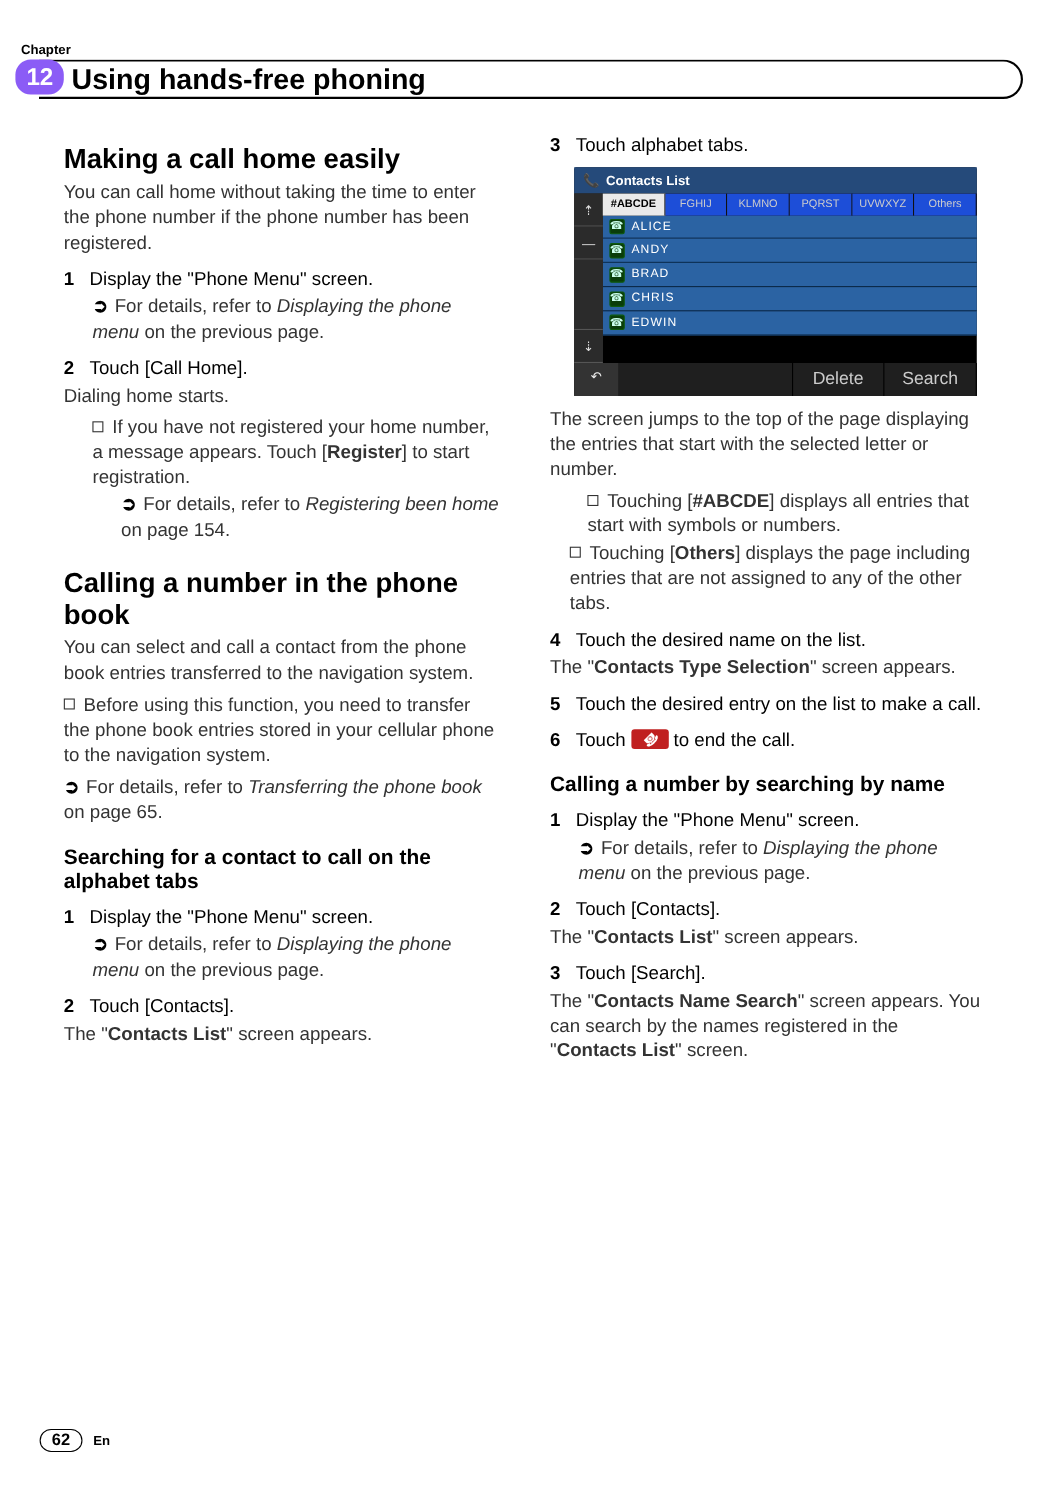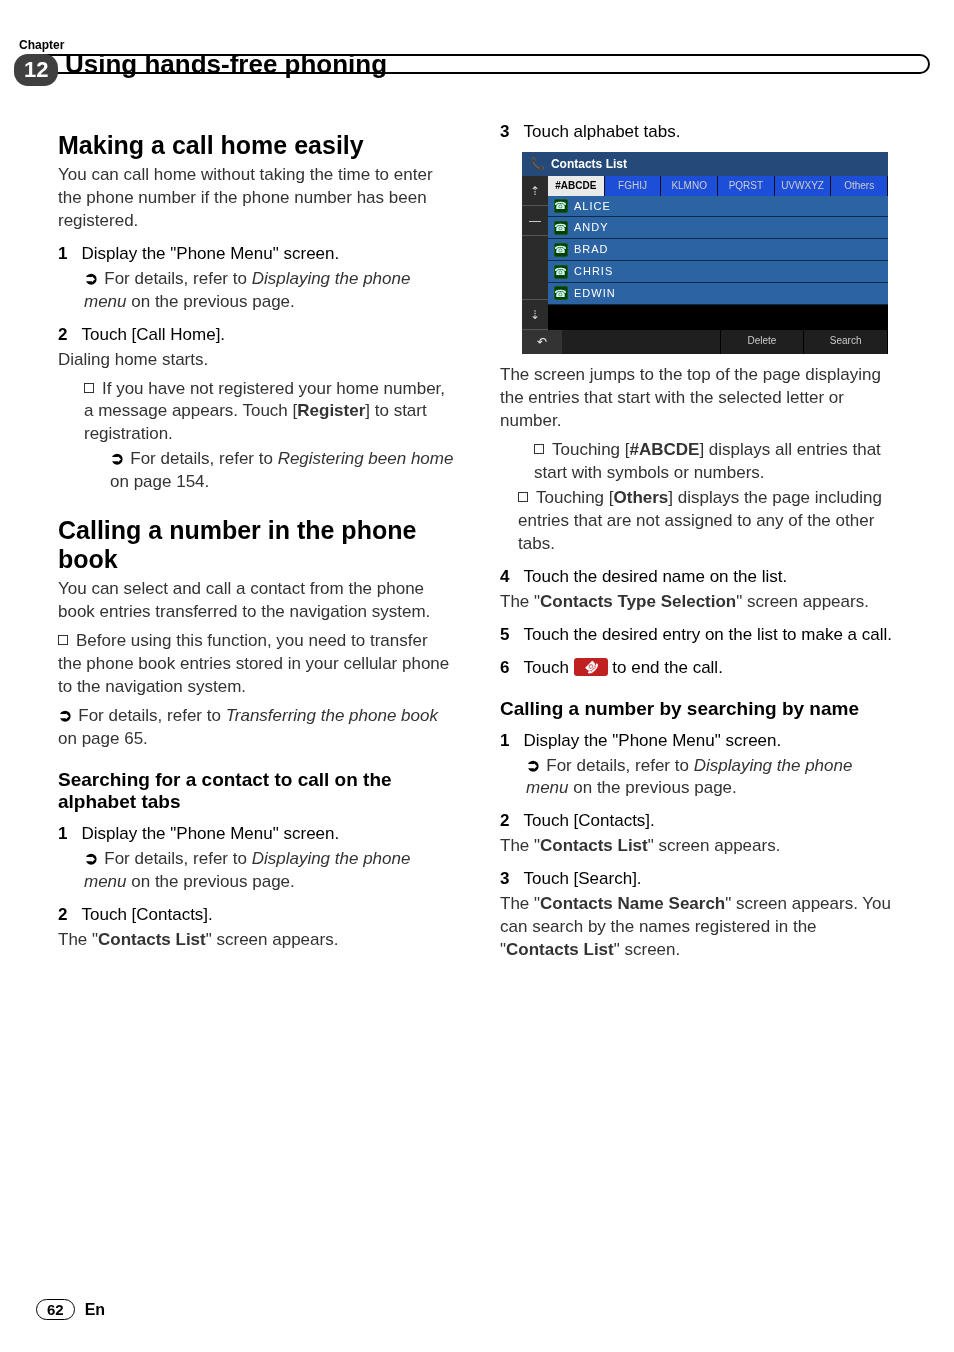--- a/index.html
+++ b/index.html
@@ -18,34 +18,34 @@
     position: absolute;
     top: 38px;
     left: 19px;
     font-size: 12px;
     font-weight: bold;
   }
   .chapter-badge {
     position: absolute;
     top: 54px;
     left: 14px;
-    background: #404040;
+    background: #8b5cf6;
     color: #fff;
     font-weight: bold;
     font-size: 22px;
     padding: 3px 10px;
     border-radius: 14px;
     z-index: 2;
   }
   .title-bar {
     position: absolute;
     top: 54px;
     left: 35px;
     right: 24px;
-    height: 20px;
+    height: 36px;
     border: 2px solid #000;
     border-left: none;
     border-radius: 0 20px 20px 0;
     display: flex;
     align-items: center;
     padding-left: 30px;
   }
   .title-bar-text {
     font-family: "Myriad Pro", Arial, sans-serif;
     font-weight: 700;
@@ -184,21 +184,21 @@
   .screenshot .footer {
     clear: both;
     display: flex;
     background: #1f1f1f;
   }
   .screenshot .fbtn {
     flex: 1;
     text-align: center;
     padding: 4px;
     color: #ccc;
-    font-size: 10px;
+    font-size: 16px;
     border-right: 1px solid #000;
   }
   .screenshot .fback {
     width: 40px;
     text-align: center;
     padding: 4px;
     color: #eee;
     background: #333;
   }
   
@@ -227,21 +227,21 @@
     align-items: center;
     gap: 10px;
   }
   .page-pill {
     border: 1.5px solid #000;
     border-radius: 14px;
     padding: 1px 10px;
     font-weight: bold;
     font-size: 15px;
   }
-  .page-lang { font-size: 16px; font-weight: bold; }
+  .page-lang { font-size: 12px; font-weight: bold; }
   b { font-weight: 700; }
 </style>
 </head>
 <body>
 
 <div class="chapter-label">Chapter</div>
 <div class="chapter-badge">12</div>
 <div class="title-bar">
   <span class="title-bar-text">Using hands-free phoning</span>
 </div>

